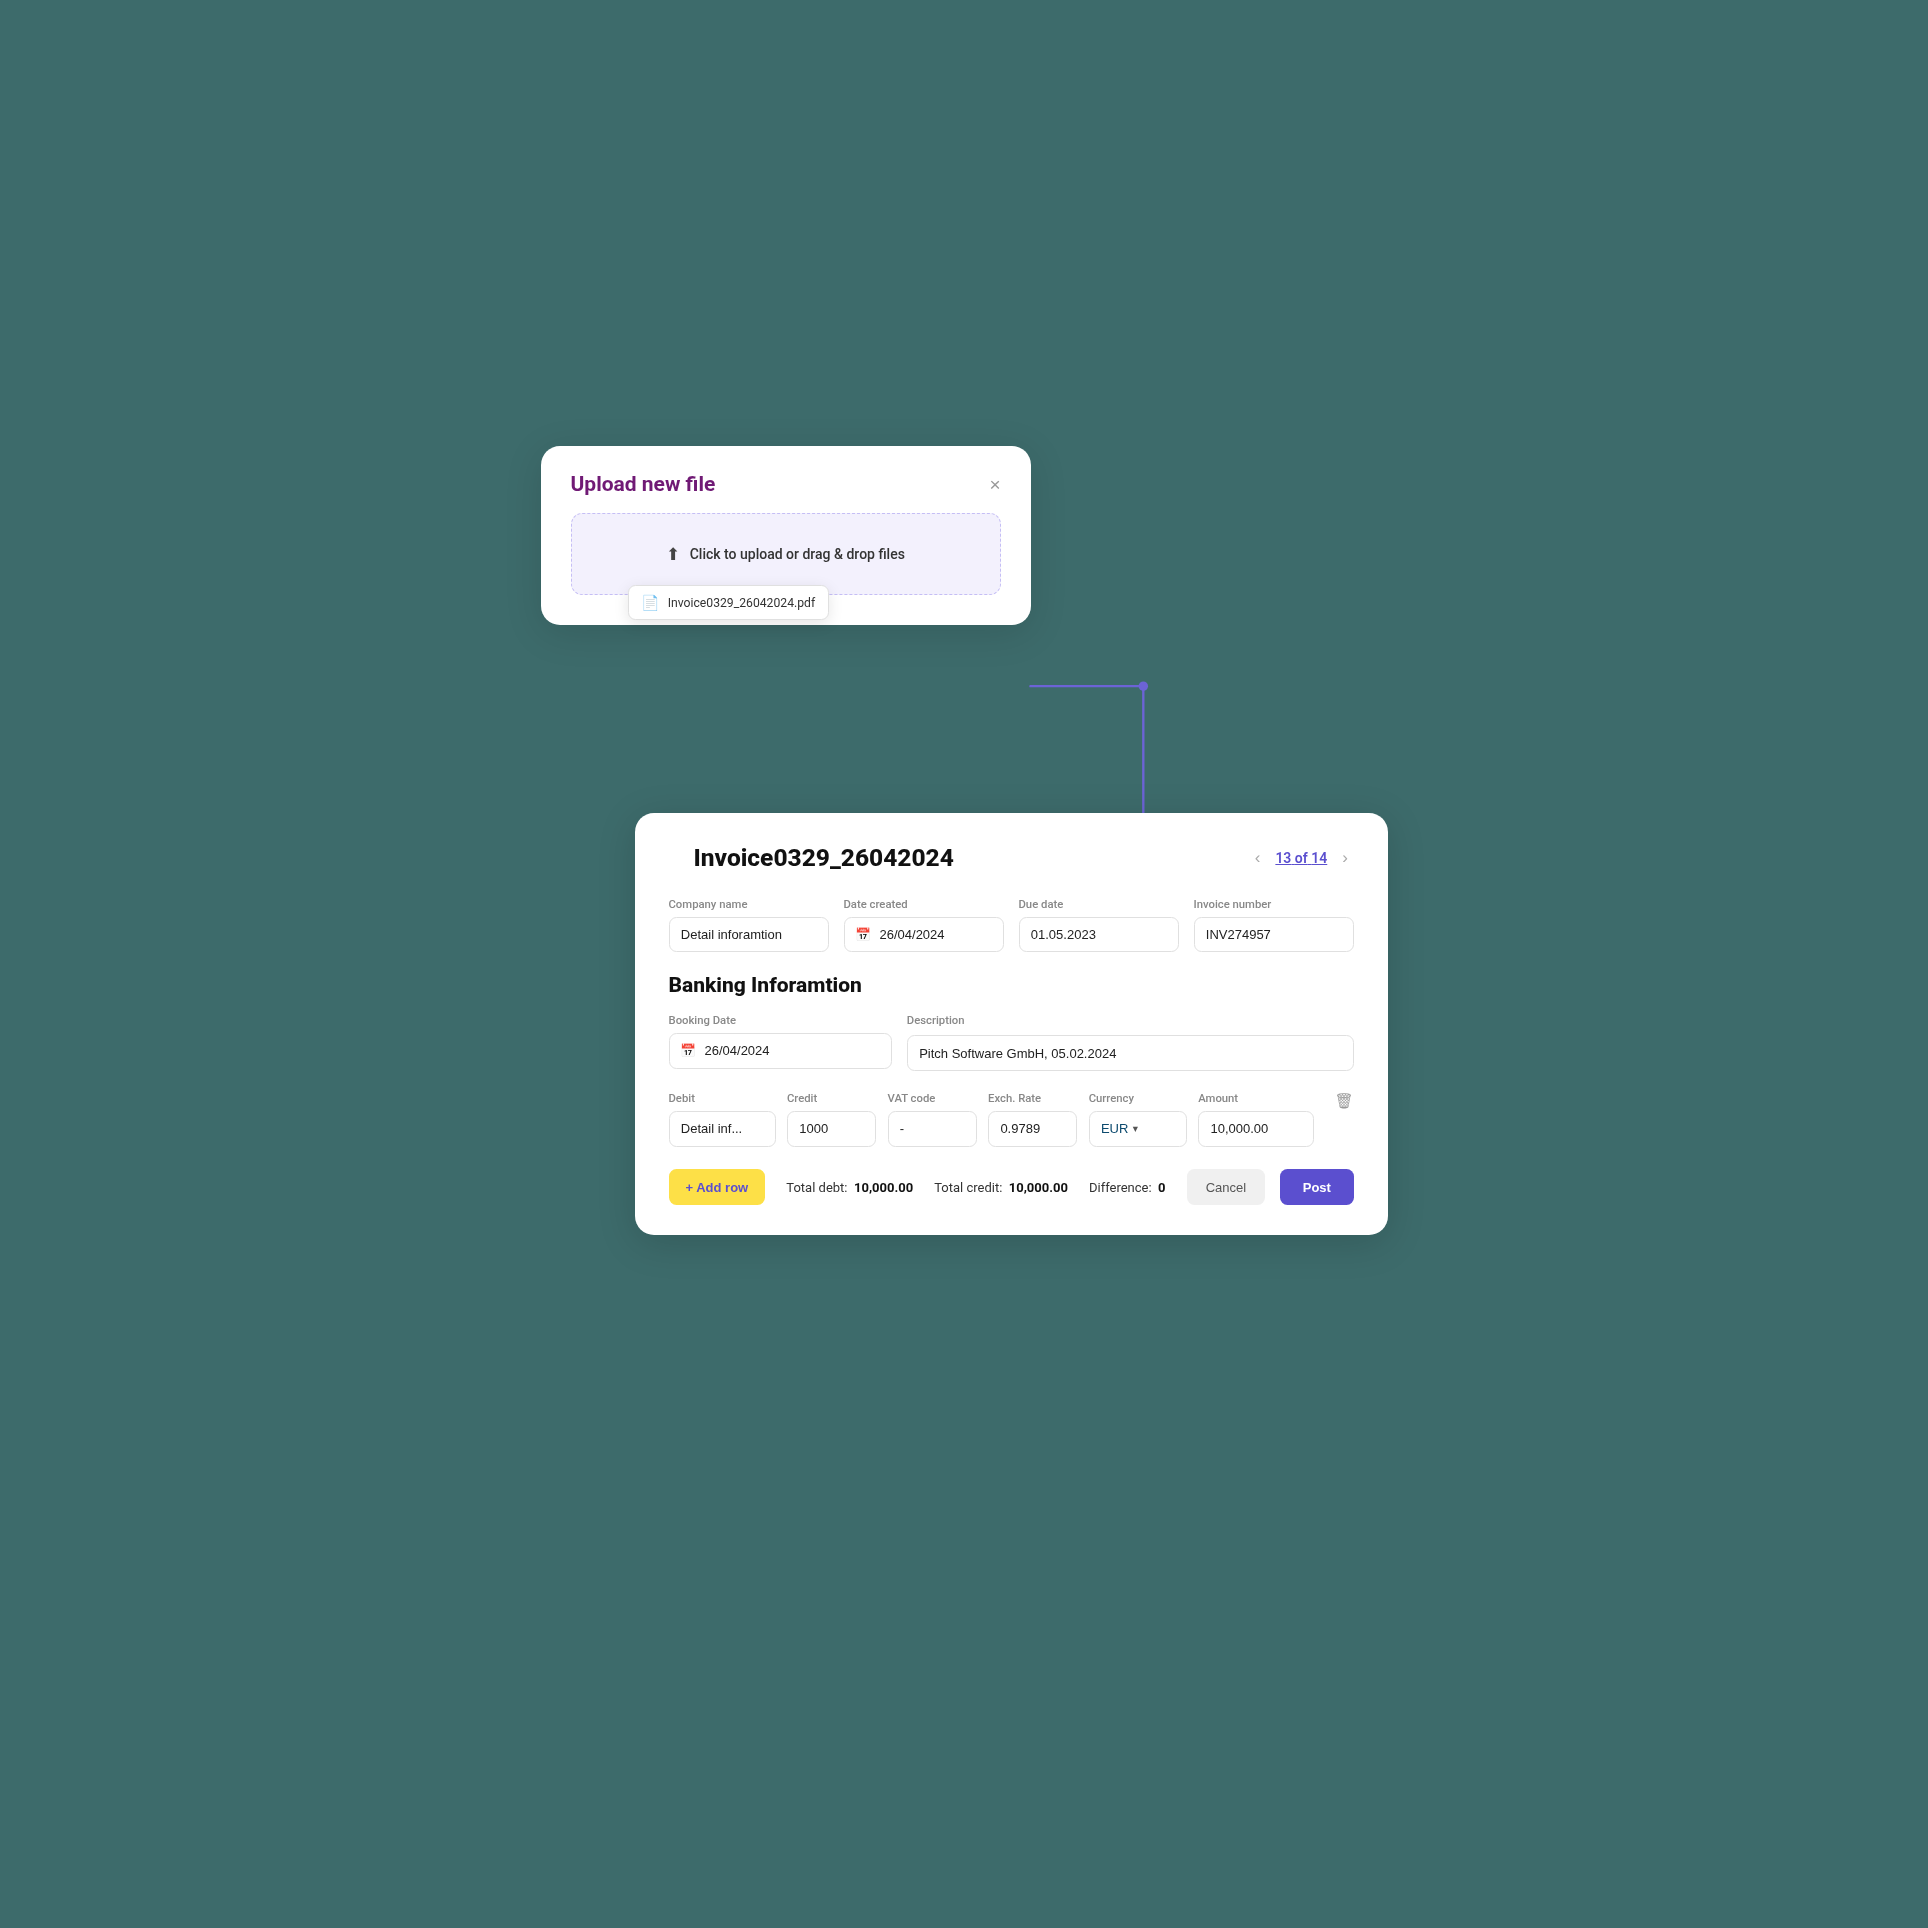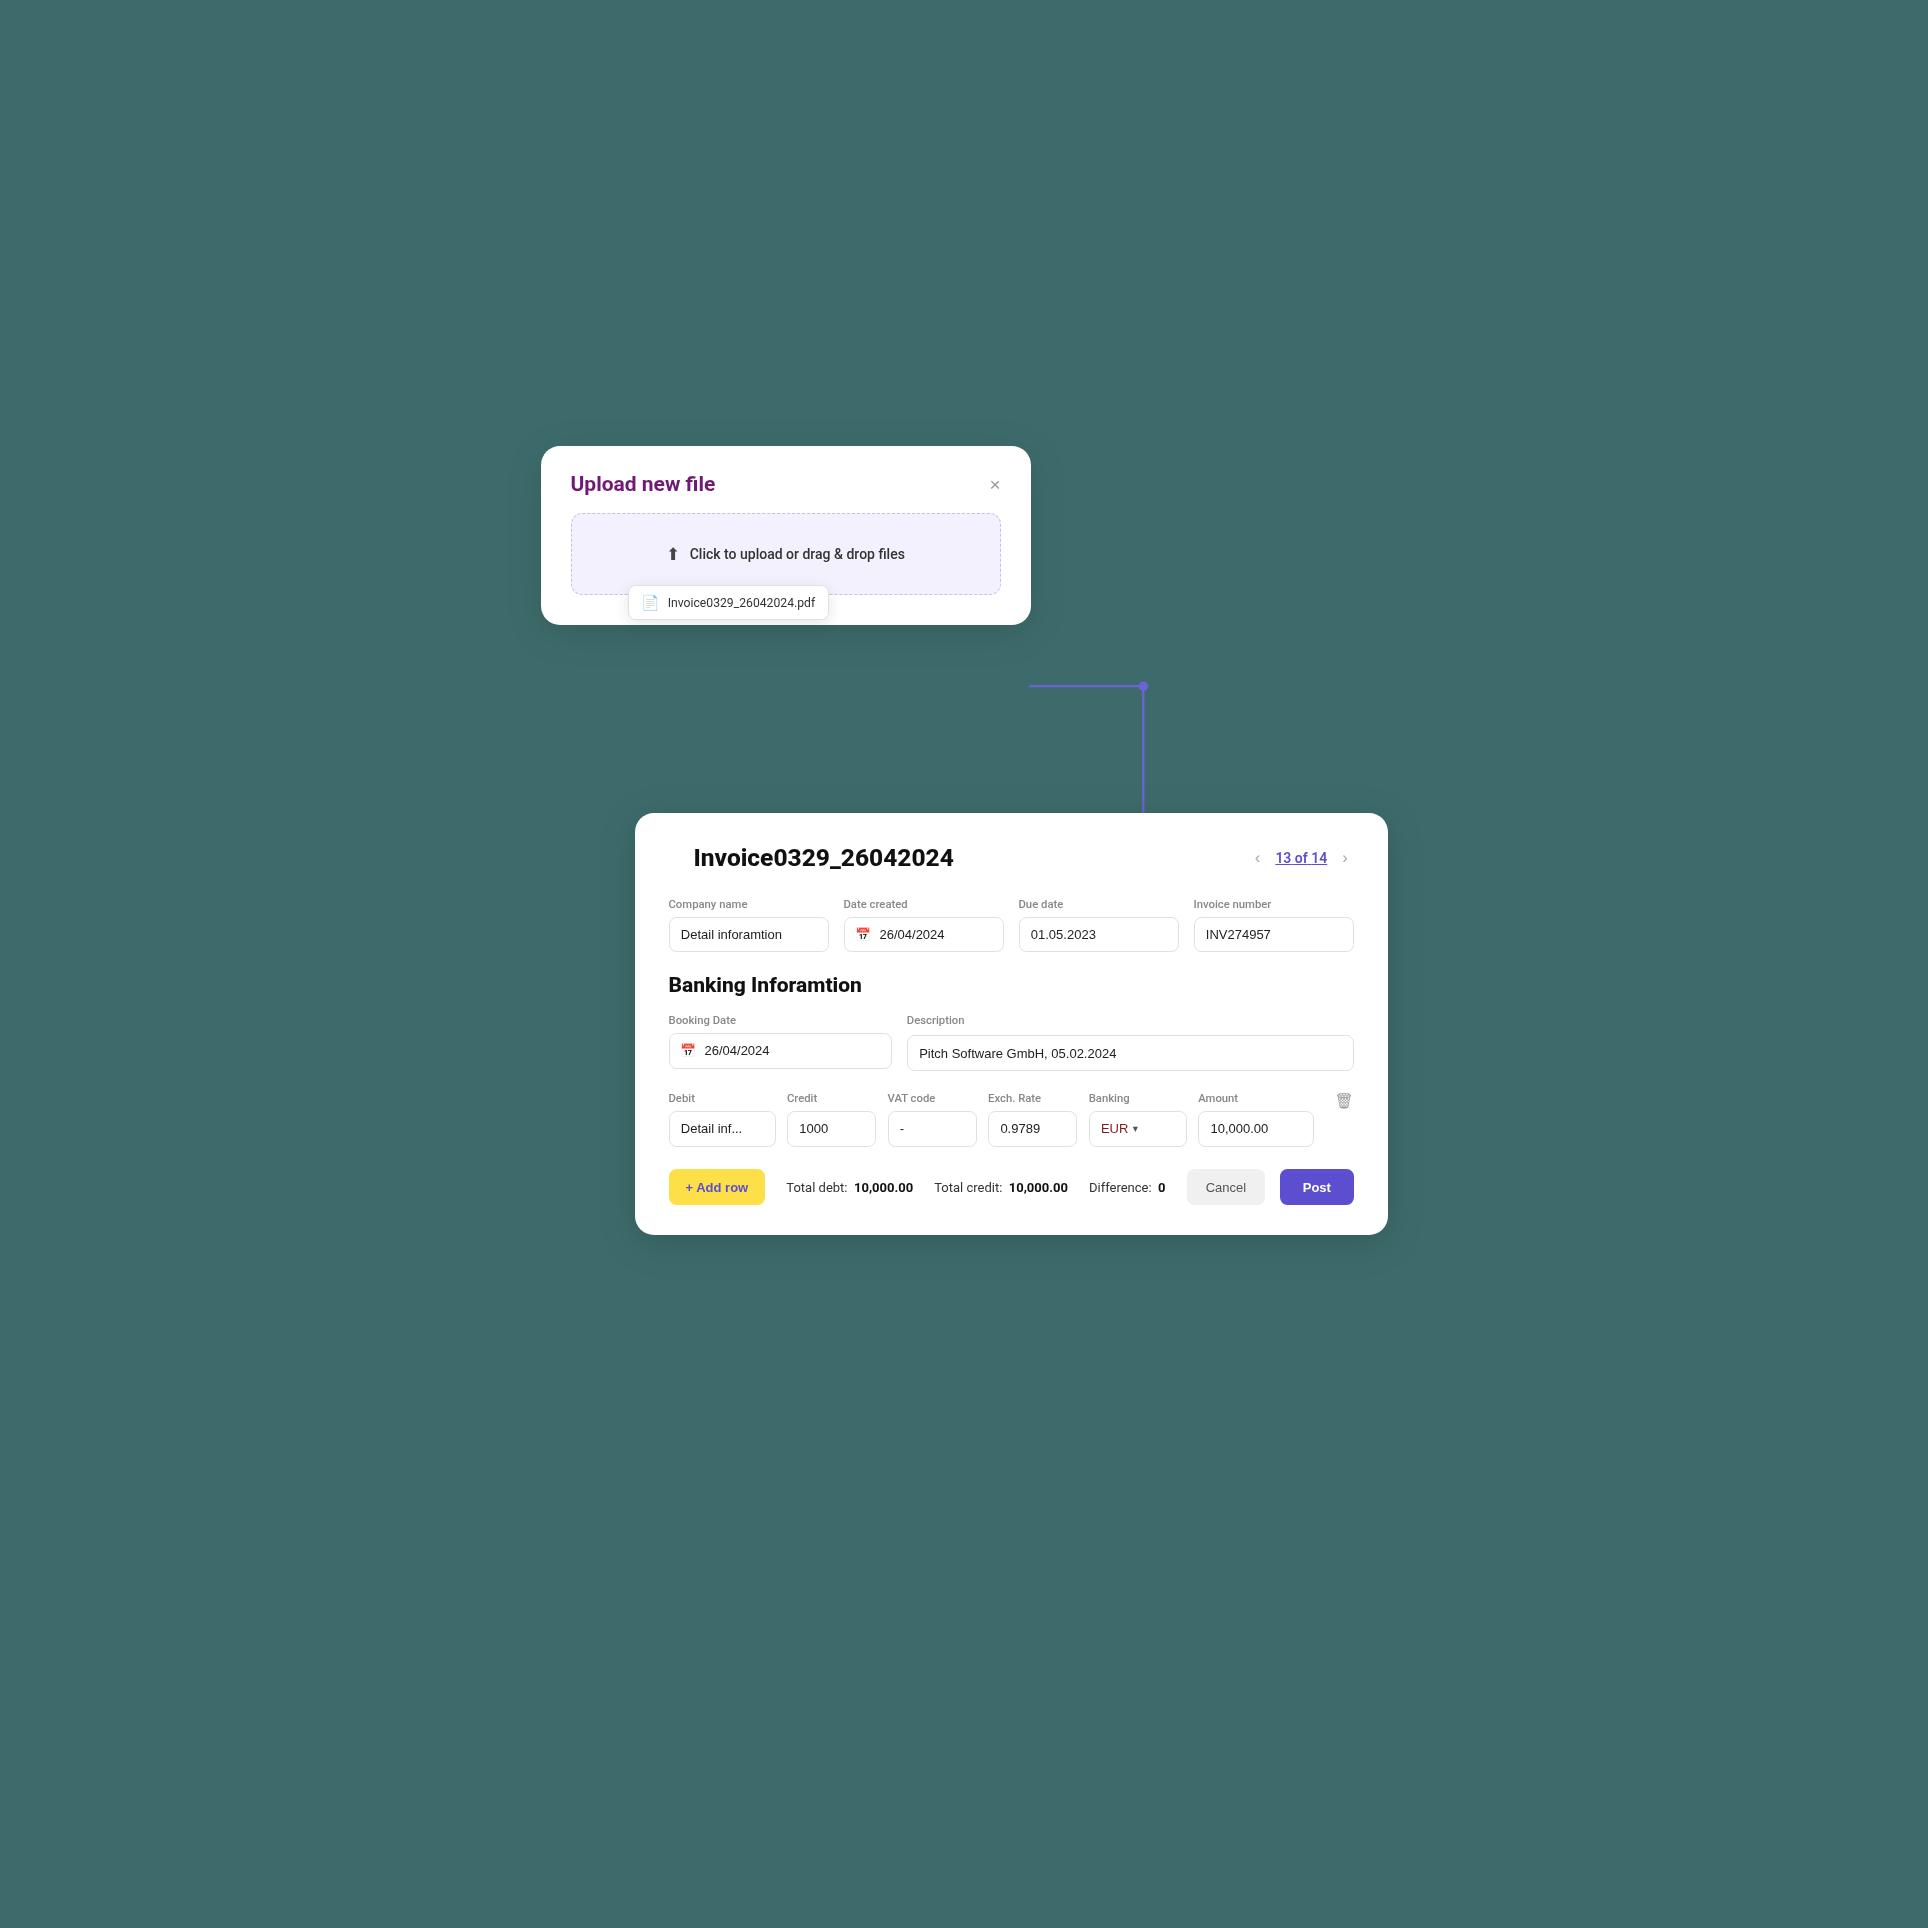--- a/index.html
+++ b/index.html
@@ -246,21 +246,21 @@
       font-size: 13px;
       color: #222;
       background: #fff;
       gap: 3.8px;
     }
 
     .currency-input-wrapper select {
       border: none;
       outline: none;
       font-size: 13px;
-      color: #7f1d1d;
+      color: #0c4a6e;
       background: transparent;
       cursor: pointer;
       appearance: none;
       -webkit-appearance: none;
     }
 
     .chevron-down {
       font-size: 10.4px;
       color: #555;
       pointer-events: none;
@@ -441,21 +441,21 @@
             <input type="text" value="-" style="">
           </div>
         </div>
         <div class="table-col col-exch">
           <label class="form-label">Exch. Rate</label>
           <div class="form-input">
             <input type="text" value="0.9789" style="">
           </div>
         </div>
         <div class="table-col col-currency">
-          <label class="form-label">Banking</label>
+          <label class="form-label">Currency</label>
           <div class="currency-input-wrapper">
             <select>
               <option value="EUR">EUR</option>
               <option value="USD">USD</option>
               <option value="GBP">GBP</option>
             </select>
             <span class="chevron-down">▾</span>
           </div>
         </div>
         <div class="table-col col-amount">

